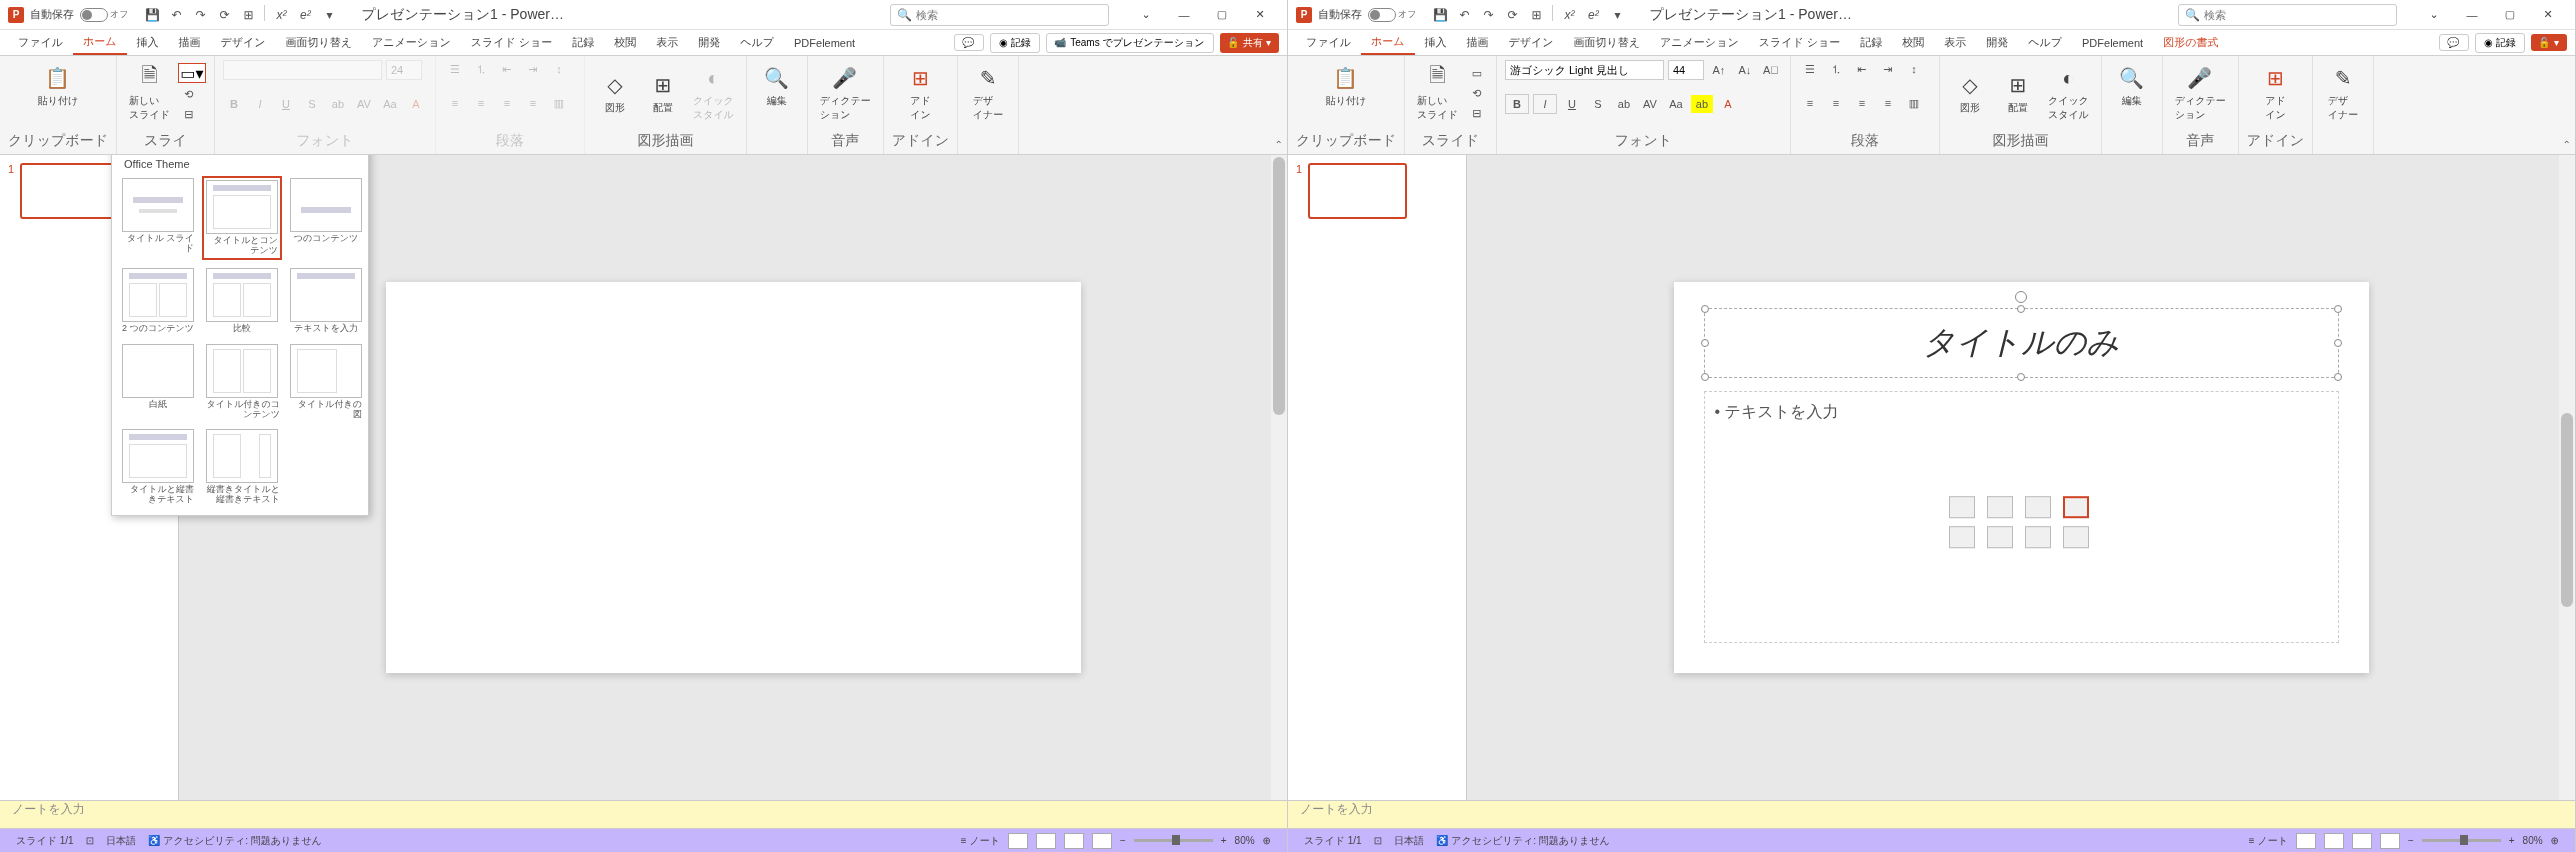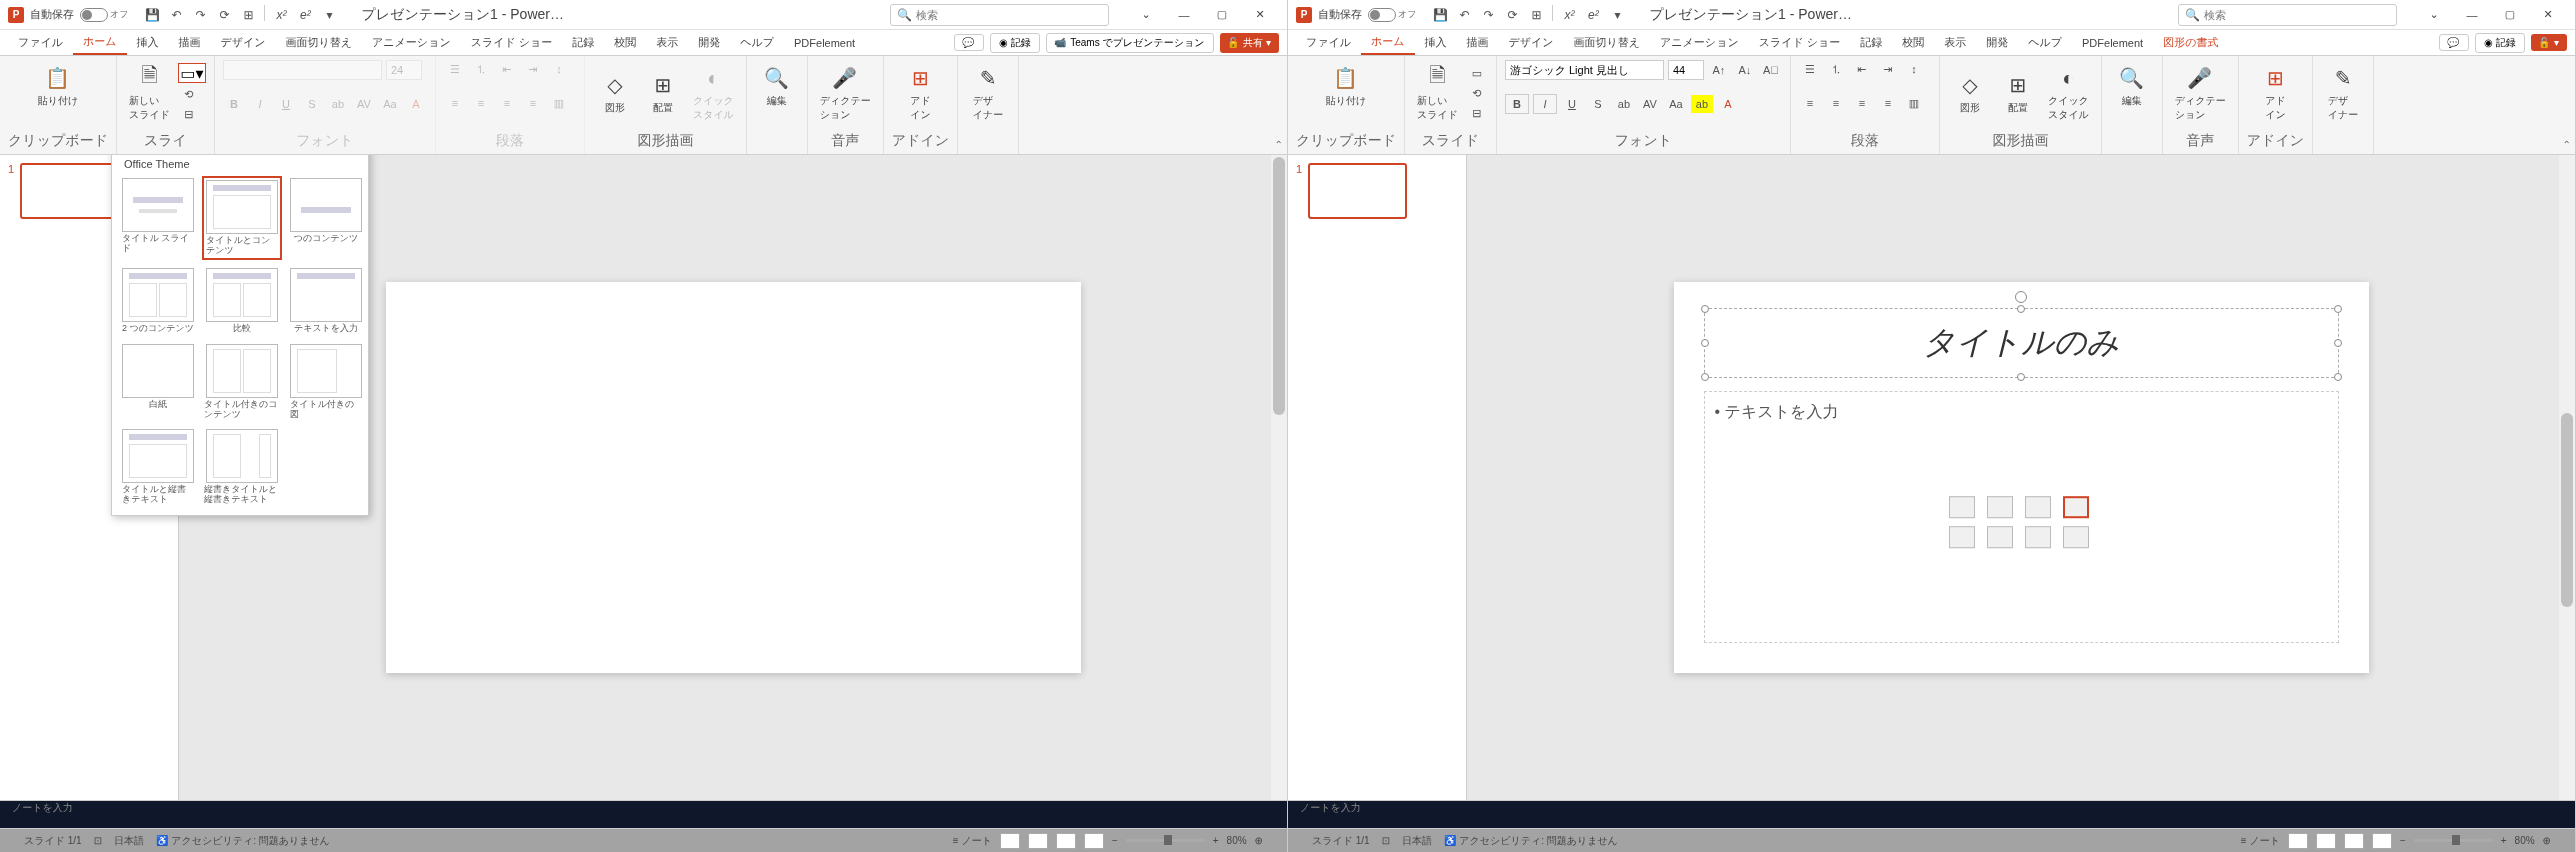--- a/index.html
+++ b/index.html
@@ -48,29 +48,29 @@
 .thumb-num{font-size:11px;color:#d04423}
 .thumb{width:99px;height:56px;background:#fff;border:2px solid #d04423;border-radius:3px}
 .canvas-area{flex:1;position:relative;display:flex;align-items:center;justify-content:center}
 .slide-canvas{background:#fff;width:695px;height:391px;box-shadow:0 2px 8px rgba(0,0,0,.2);position:relative}
 .layout-popup{position:absolute;top:0;left:0;background:#fff;border:1px solid #ccc;box-shadow:2px 2px 8px rgba(0,0,0,.25);padding:8px;width:258px;z-index:10}
 .popup-header{font-size:11px;color:#444;padding:2px 4px 6px}
 .layout-grid{display:grid;grid-template-columns:repeat(3,1fr);gap:6px}
 .layout-item{display:flex;flex-direction:column;align-items:center;gap:2px;cursor:pointer;padding:2px}
 .layout-item.selected{border:2px solid #d04423}
 .layout-preview{width:72px;height:54px;border:1px solid #bbb;background:#fff;position:relative;font-size:6px}
-.layout-label{font-size:9px;color:#555;text-align:left;line-height:1.1}
+.layout-label{font-size:9px;color:#555;text-align:right;line-height:1.1}
 .lp-title{position:absolute;top:18px;left:10px;right:10px;height:6px;background:#d0d0e0}
 .lp-sub{position:absolute;top:30px;left:16px;right:16px;height:4px;background:#e0e0e0}
 .lp-head{position:absolute;top:4px;left:6px;right:6px;height:6px;background:#d0d0e0}
 .lp-content{position:absolute;top:14px;left:6px;right:6px;bottom:4px;border:1px solid #ddd}
 .lp-half-l{position:absolute;top:14px;left:6px;width:28px;bottom:4px;border:1px solid #ddd}
 .lp-half-r{position:absolute;top:14px;right:6px;width:28px;bottom:4px;border:1px solid #ddd}
-.notes{height:28px;background:#0f172a;border-top:1px solid #ccc;padding:0 12px;font-size:10px;color:#888}
-.statusbar{height:24px;background:#a3a3a3;border-top:1px solid #ccc;display:flex;align-items:center;padding:0 24px;font-size:10px;color:#444;gap:12px}
+.notes{height:28px;background:#fef9c3;border-top:1px solid #ccc;padding:0 12px;font-size:12px;color:#888}
+.statusbar{height:24px;background:#c4b5fd;border-top:1px solid #ccc;display:flex;align-items:center;padding:0 16px;font-size:10px;color:#444;gap:12px}
 .status-right{margin-left:auto;display:flex;align-items:center;gap:8px}
 .view-btn{width:20px;height:16px;border:1px solid #aaa;cursor:pointer;background:#fff}
 .zoom-slider{width:79px;height:3px;background:#aaa;position:relative}
 .zoom-slider::after{content:"";position:absolute;width:8px;height:10px;background:#666;top:-4px;left:38px}
 .title-box{position:absolute;top:26px;left:30px;right:30px;height:70px;border:1px dashed #aaa;display:flex;align-items:center;justify-content:center}
 .title-text{font-size:32px;color:#333;font-family:"Yu Gothic Light",serif;font-style:italic}
 .content-box{position:absolute;top:109px;left:30px;right:30px;bottom:30px;border:1px dashed #ccc;padding:10px}
 .content-placeholder{font-size:16px;color:#555}
 .content-icons{position:absolute;top:50%;left:50%;transform:translate(-50%,-40%);display:grid;grid-template-columns:repeat(4,30px);gap:8px}
 .ci{width:26px;height:22px;border:1px solid #bbb;background:#f0f0f0;cursor:pointer}

